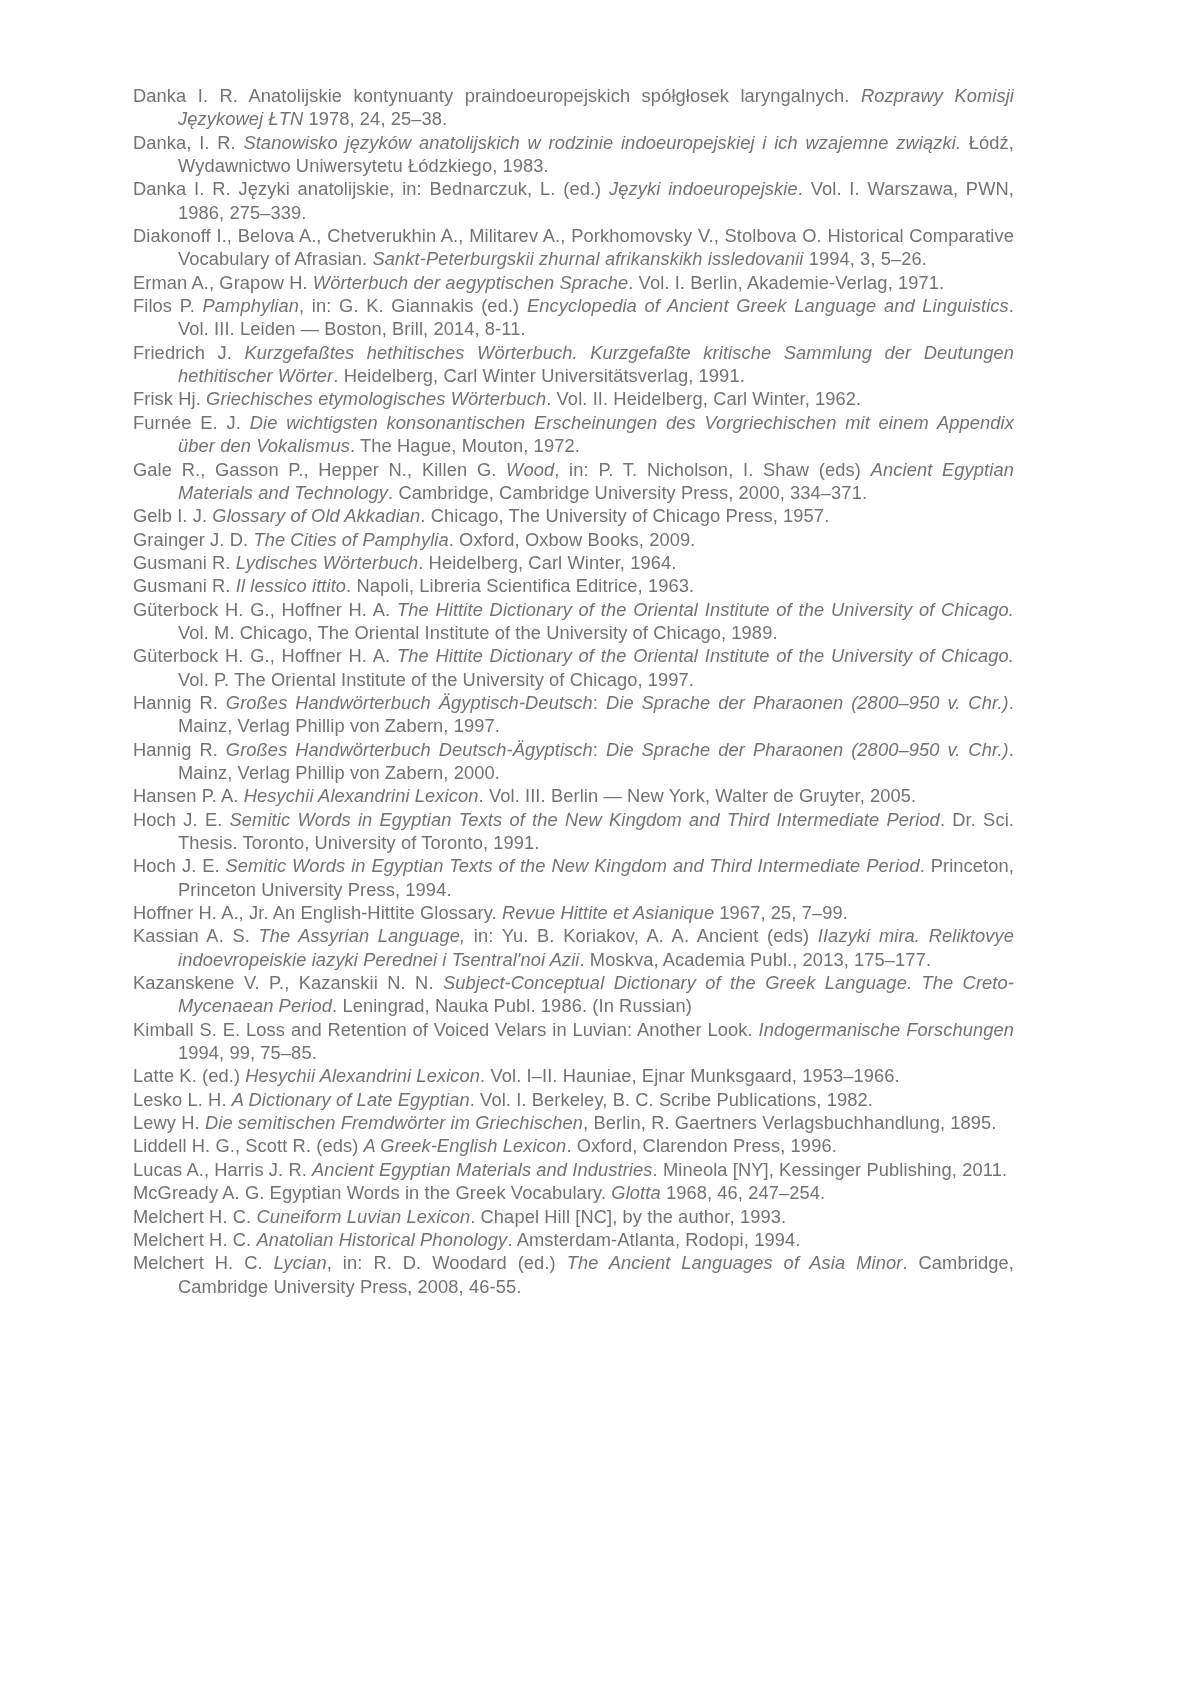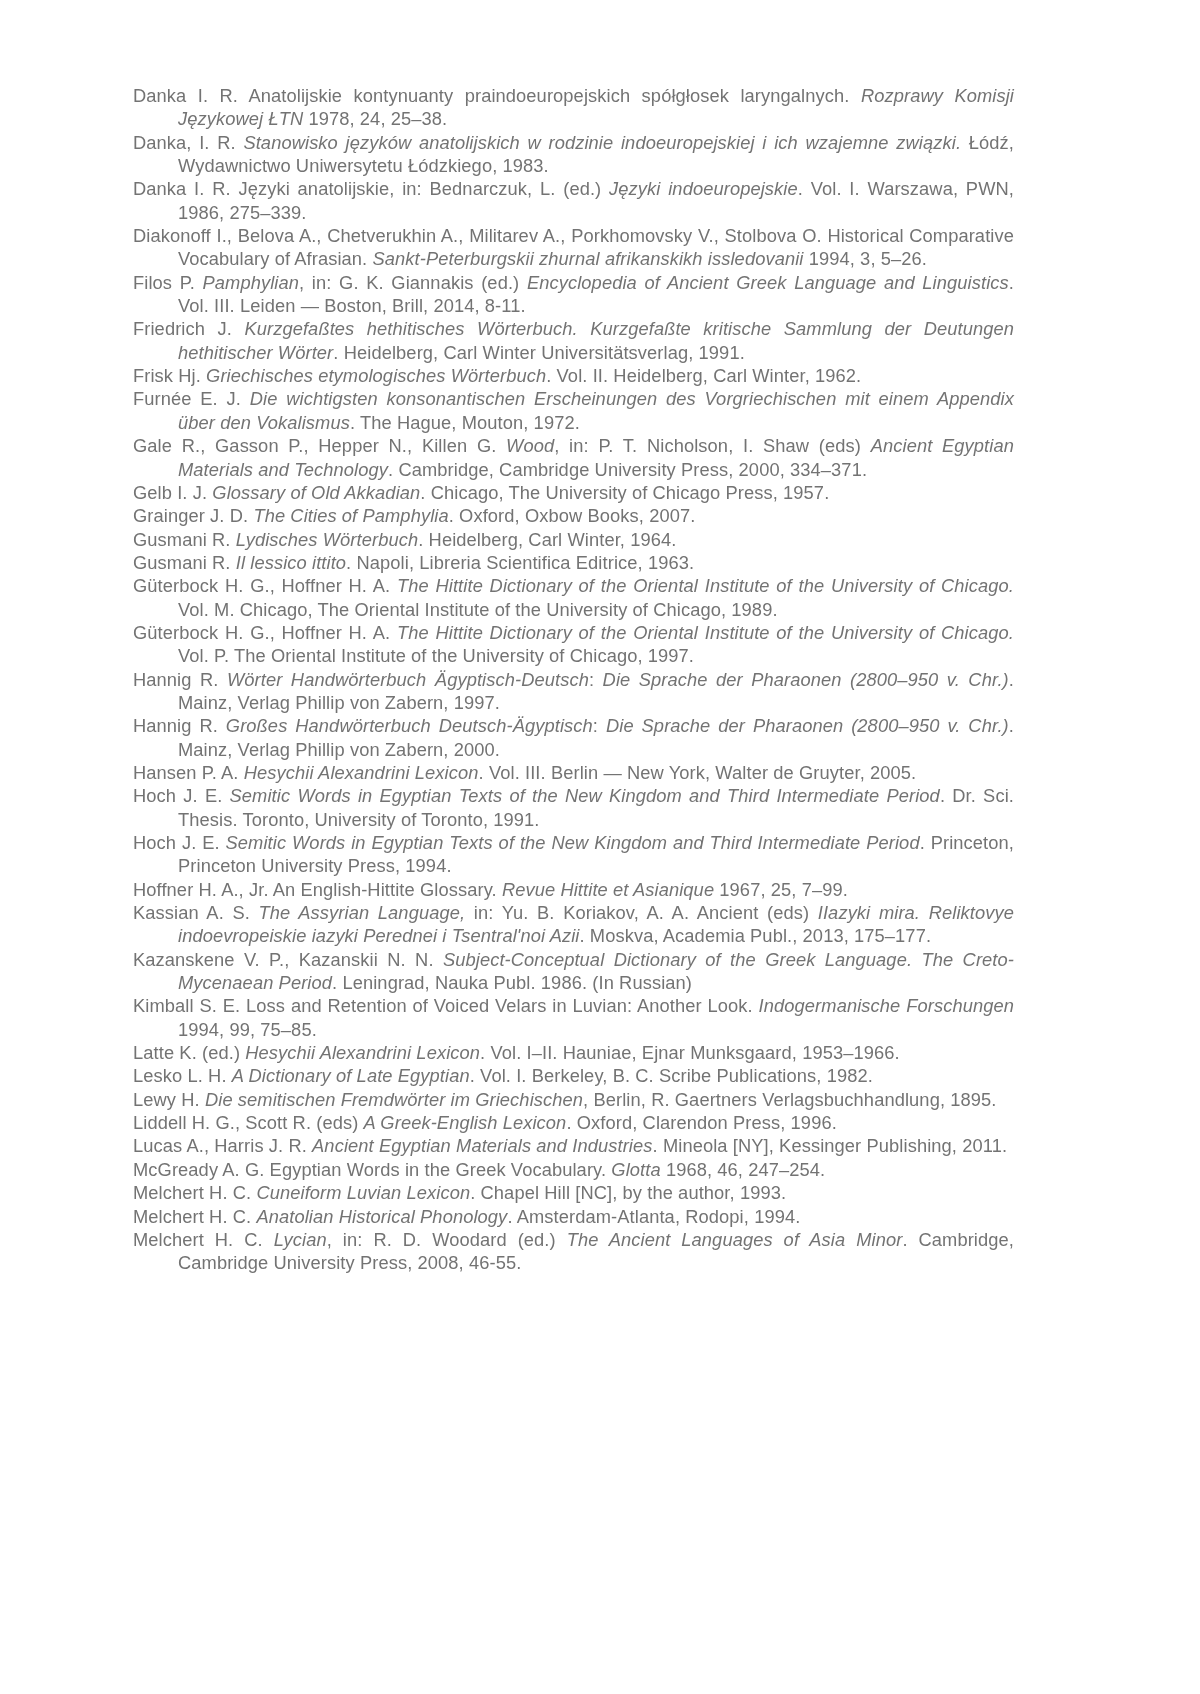--- a/index.html
+++ b/index.html
@@ -48,32 +48,33 @@
 </style>
 </head>
 <body>
 
 <div class="page">
   <div class="references">
       <p class="ref"><span>Danka I. R. Anatolijskie kontynuanty praindoeuropejskich spółgłosek laryngalnych. </span><span class="it">Rozprawy Komisji Językowej ŁTN</span><span> 1978, 24, 25–38.</span></p>
       <p class="ref"><span>Danka, I. R. </span><span class="it">Stanowisko języków anatolijskich w rodzinie indoeuropejskiej i ich wzajemne związki.</span><span> Łódź, Wydawnictwo Uniwersytetu Łódzkiego, 1983.</span></p>
       <p class="ref"><span>Danka I. R. Języki anatolijskie, in: Bednarczuk, L. (ed.) </span><span class="it">Języki indoeuropejskie</span><span>. Vol. I. Warszawa, PWN, 1986, 275–339.</span></p>
       <p class="ref"><span>Diakonoff I., Belova A., Chetverukhin A., Militarev A., Porkhomovsky V., Stolbova O. Historical Comparative Vocabulary of Afrasian. </span><span class="it">Sankt-Peterburgskii zhurnal afrikanskikh issledovanii</span><span> 1994, 3, 5–26.</span></p>
+      <p class="ref"><span>Erman A., Grapow H. </span><span class="it">Wörterbuch der aegyptischen Sprache</span><span>. Vol. I. Berlin, Akademie-Verlag, 1971.</span></p>
       <p class="ref"><span>Filos P. </span><span class="it">Pamphylian</span><span>, in: G. K. Giannakis (ed.) </span><span class="it">Encyclopedia of Ancient Greek Language and Linguistics</span><span>. Vol. III. Leiden — Boston, Brill, 2014, 8-11.</span></p>
       <p class="ref"><span>Friedrich J. </span><span class="it">Kurzgefaßtes hethitisches Wörterbuch. Kurzgefaßte kritische Sammlung der Deutungen hethitischer Wörter</span><span>. Heidelberg, Carl Winter Universitätsverlag, 1991.</span></p>
       <p class="ref"><span>Frisk Hj. </span><span class="it">Griechisches etymologisches Wörterbuch</span><span>. Vol. II. Heidelberg, Carl Winter, 1962.</span></p>
       <p class="ref"><span>Furnée E. J. </span><span class="it">Die wichtigsten konsonantischen Erscheinungen des Vorgriechischen mit einem Appendix über den Vokalismus</span><span>. The Hague, Mouton, 1972.</span></p>
       <p class="ref"><span>Gale R., Gasson P., Hepper N., Killen G. </span><span class="it">Wood</span><span>, in: P. T. Nicholson, I. Shaw (eds) </span><span class="it">Ancient Egyptian Materials and Technology</span><span>. Cambridge, Cambridge University Press, 2000, 334–371.</span></p>
       <p class="ref"><span>Gelb I. J. </span><span class="it">Glossary of Old Akkadian</span><span>. Chicago, The University of Chicago Press, 1957.</span></p>
-      <p class="ref"><span>Grainger J. D. </span><span class="it">The Cities of Pamphylia</span><span>. Oxford, Oxbow Books, 2007.</span></p>
+      <p class="ref"><span>Grainger J. D. </span><span class="it">The Cities of Pamphylia</span><span>. Oxford, Oxbow Books, 2009.</span></p>
       <p class="ref"><span>Gusmani R. </span><span class="it">Lydisches Wörterbuch</span><span>. Heidelberg, Carl Winter, 1964.</span></p>
       <p class="ref"><span>Gusmani R. </span><span class="it">Il lessico ittito</span><span>. Napoli, Libreria Scientifica Editrice, 1963.</span></p>
       <p class="ref"><span>Güterbock H. G., Hoffner H. A. </span><span class="it">The Hittite Dictionary of the Oriental Institute of the University of Chicago.</span><span> Vol. M. Chicago, The Oriental Institute of the University of Chicago, 1989.</span></p>
       <p class="ref"><span>Güterbock H. G., Hoffner H. A. </span><span class="it">The Hittite Dictionary of the Oriental Institute of the University of Chicago.</span><span> Vol. P. The Oriental Institute of the University of Chicago, 1997.</span></p>
-      <p class="ref"><span>Hannig R. </span><span class="it">Wörter Handwörterbuch Ägyptisch-Deutsch</span><span>: </span><span class="it">Die Sprache der Pharaonen (2800–950 v. Chr.)</span><span>. Mainz, Verlag Phillip von Zabern, 1997.</span></p>
+      <p class="ref"><span>Hannig R. </span><span class="it">Großes Handwörterbuch Ägyptisch-Deutsch</span><span>: </span><span class="it">Die Sprache der Pharaonen (2800–950 v. Chr.)</span><span>. Mainz, Verlag Phillip von Zabern, 1997.</span></p>
       <p class="ref"><span>Hannig R. </span><span class="it">Großes Handwörterbuch Deutsch-Ägyptisch</span><span>: </span><span class="it">Die Sprache der Pharaonen (2800–950 v. Chr.)</span><span>. Mainz, Verlag Phillip von Zabern, 2000.</span></p>
       <p class="ref"><span>Hansen P. A. </span><span class="it">Hesychii Alexandrini Lexicon</span><span>. Vol. III. Berlin — New York, Walter de Gruyter, 2005.</span></p>
       <p class="ref"><span>Hoch J. E. </span><span class="it">Semitic Words in Egyptian Texts of the New Kingdom and Third Intermediate Period</span><span>. Dr. Sci. Thesis. Toronto, University of Toronto, 1991.</span></p>
       <p class="ref"><span>Hoch J. E. </span><span class="it">Semitic Words in Egyptian Texts of the New Kingdom and Third Intermediate Period</span><span>. Princeton, Princeton University Press, 1994.</span></p>
       <p class="ref"><span>Hoffner H. A., Jr. An English-Hittite Glossary. </span><span class="it">Revue Hittite et Asianique</span><span> 1967, 25, 7–99.</span></p>
       <p class="ref"><span>Kassian A. S. </span><span class="it">The Assyrian Language,</span><span> in: Yu. B. Koriakov, A. A. Ancient (eds) </span><span class="it">IIazyki mira. Reliktovye indoevropeiskie iazyki Perednei i Tsentral'noi Azii</span><span>. Moskva, Academia Publ., 2013, 175–177.</span></p>
       <p class="ref"><span>Kazanskene V. P., Kazanskii N. N. </span><span class="it">Subject-Conceptual Dictionary of the Greek Language. The Creto-Mycenaean Period</span><span>. Leningrad, Nauka Publ. 1986. (In Russian)</span></p>
       <p class="ref"><span>Kimball S. E. Loss and Retention of Voiced Velars in Luvian: Another Look. </span><span class="it">Indogermanische Forschungen</span><span> 1994, 99, 75–85.</span></p>
       <p class="ref"><span>Latte K. (ed.) </span><span class="it">Hesychii Alexandrini Lexicon</span><span>. Vol. I–II. Hauniae, Ejnar Munksgaard, 1953–1966.</span></p>
       <p class="ref"><span>Lesko L. H. </span><span class="it">A Dictionary of Late Egyptian</span><span>. Vol. I. Berkeley, B. C. Scribe Publications, 1982.</span></p>

